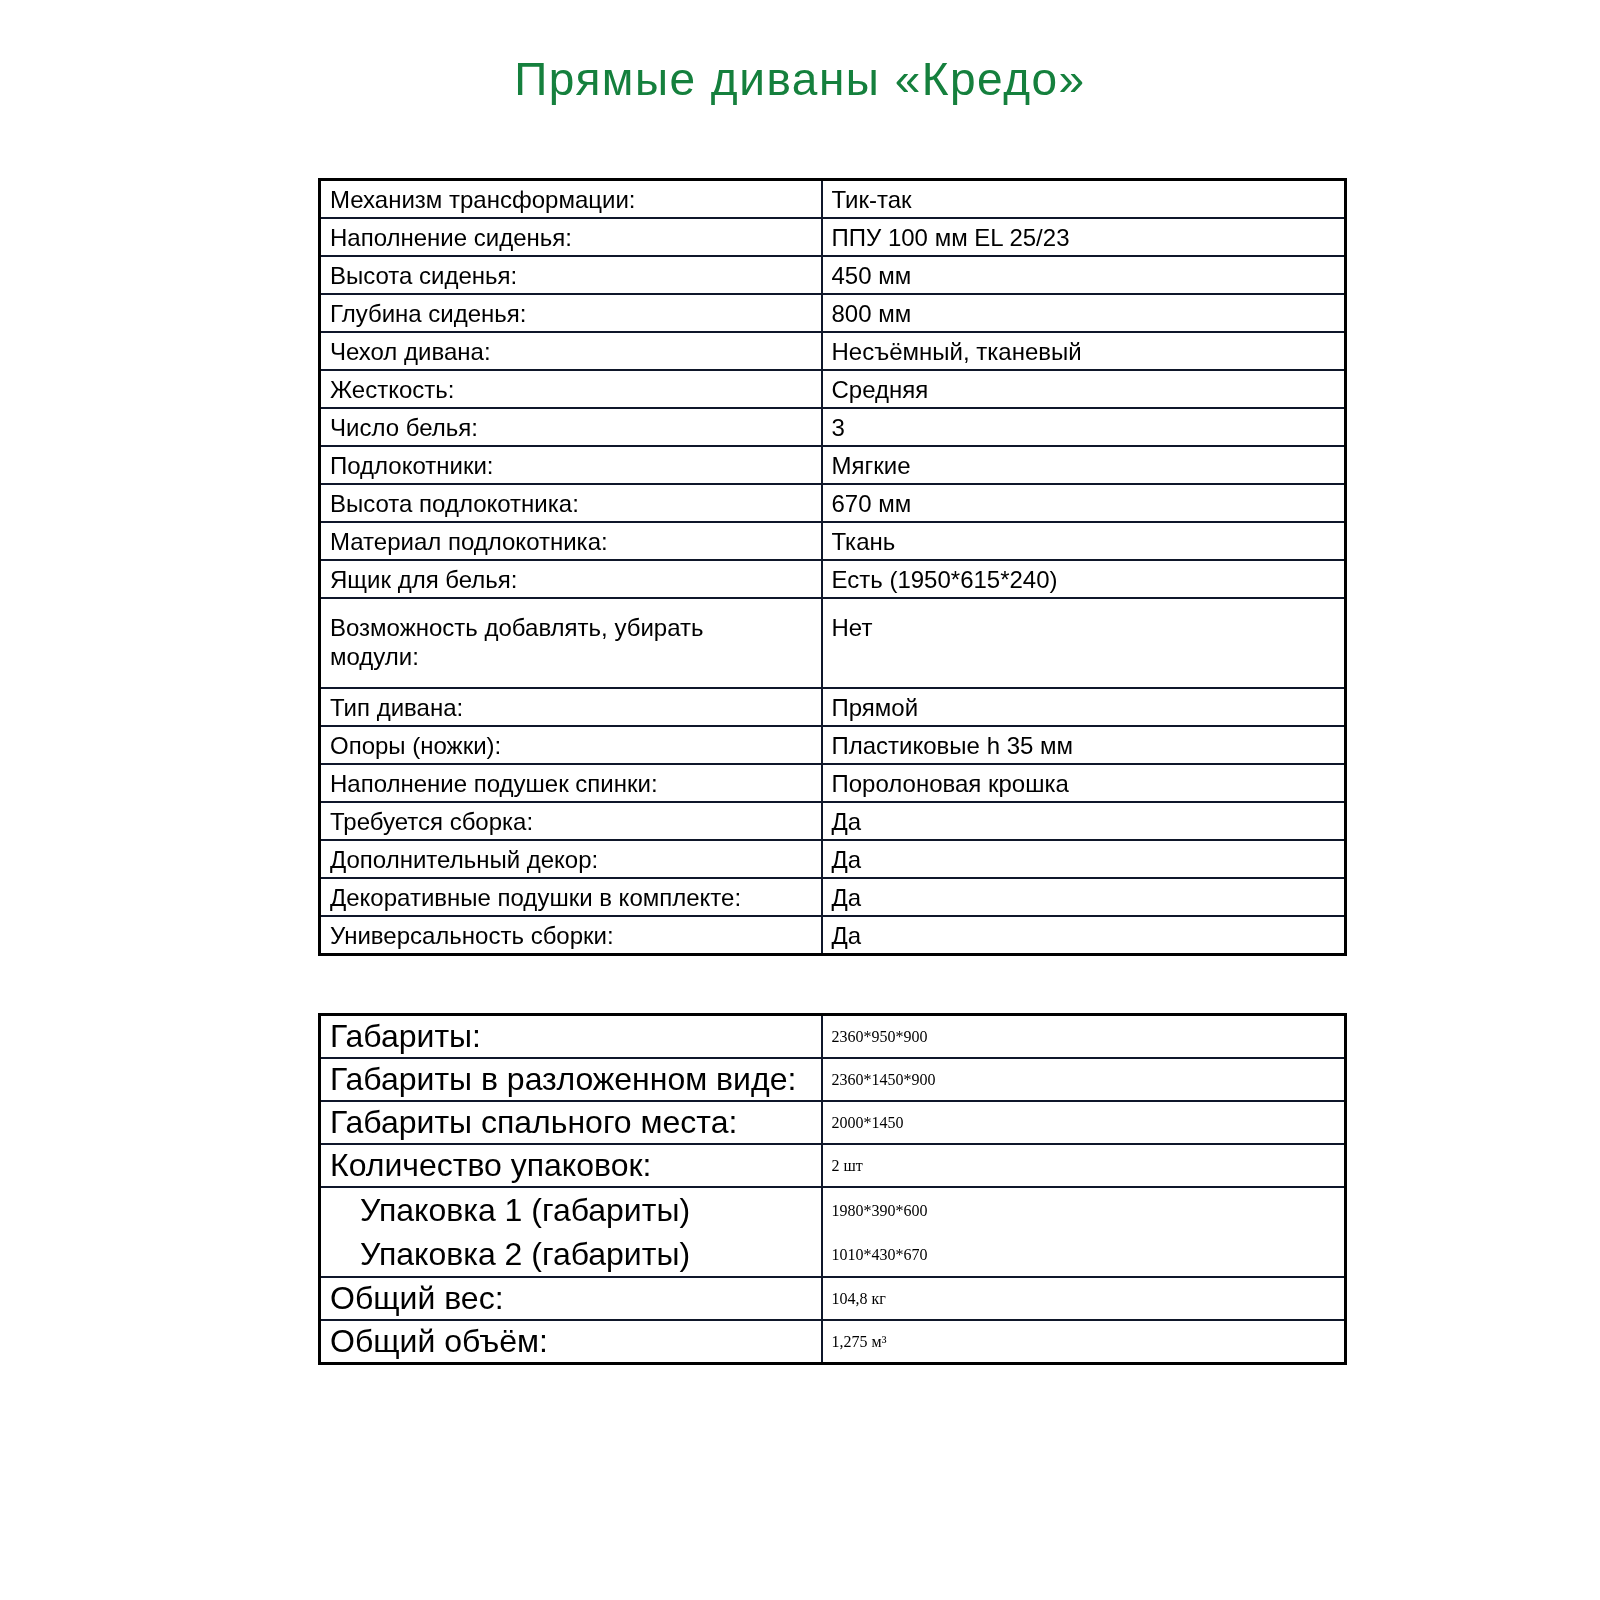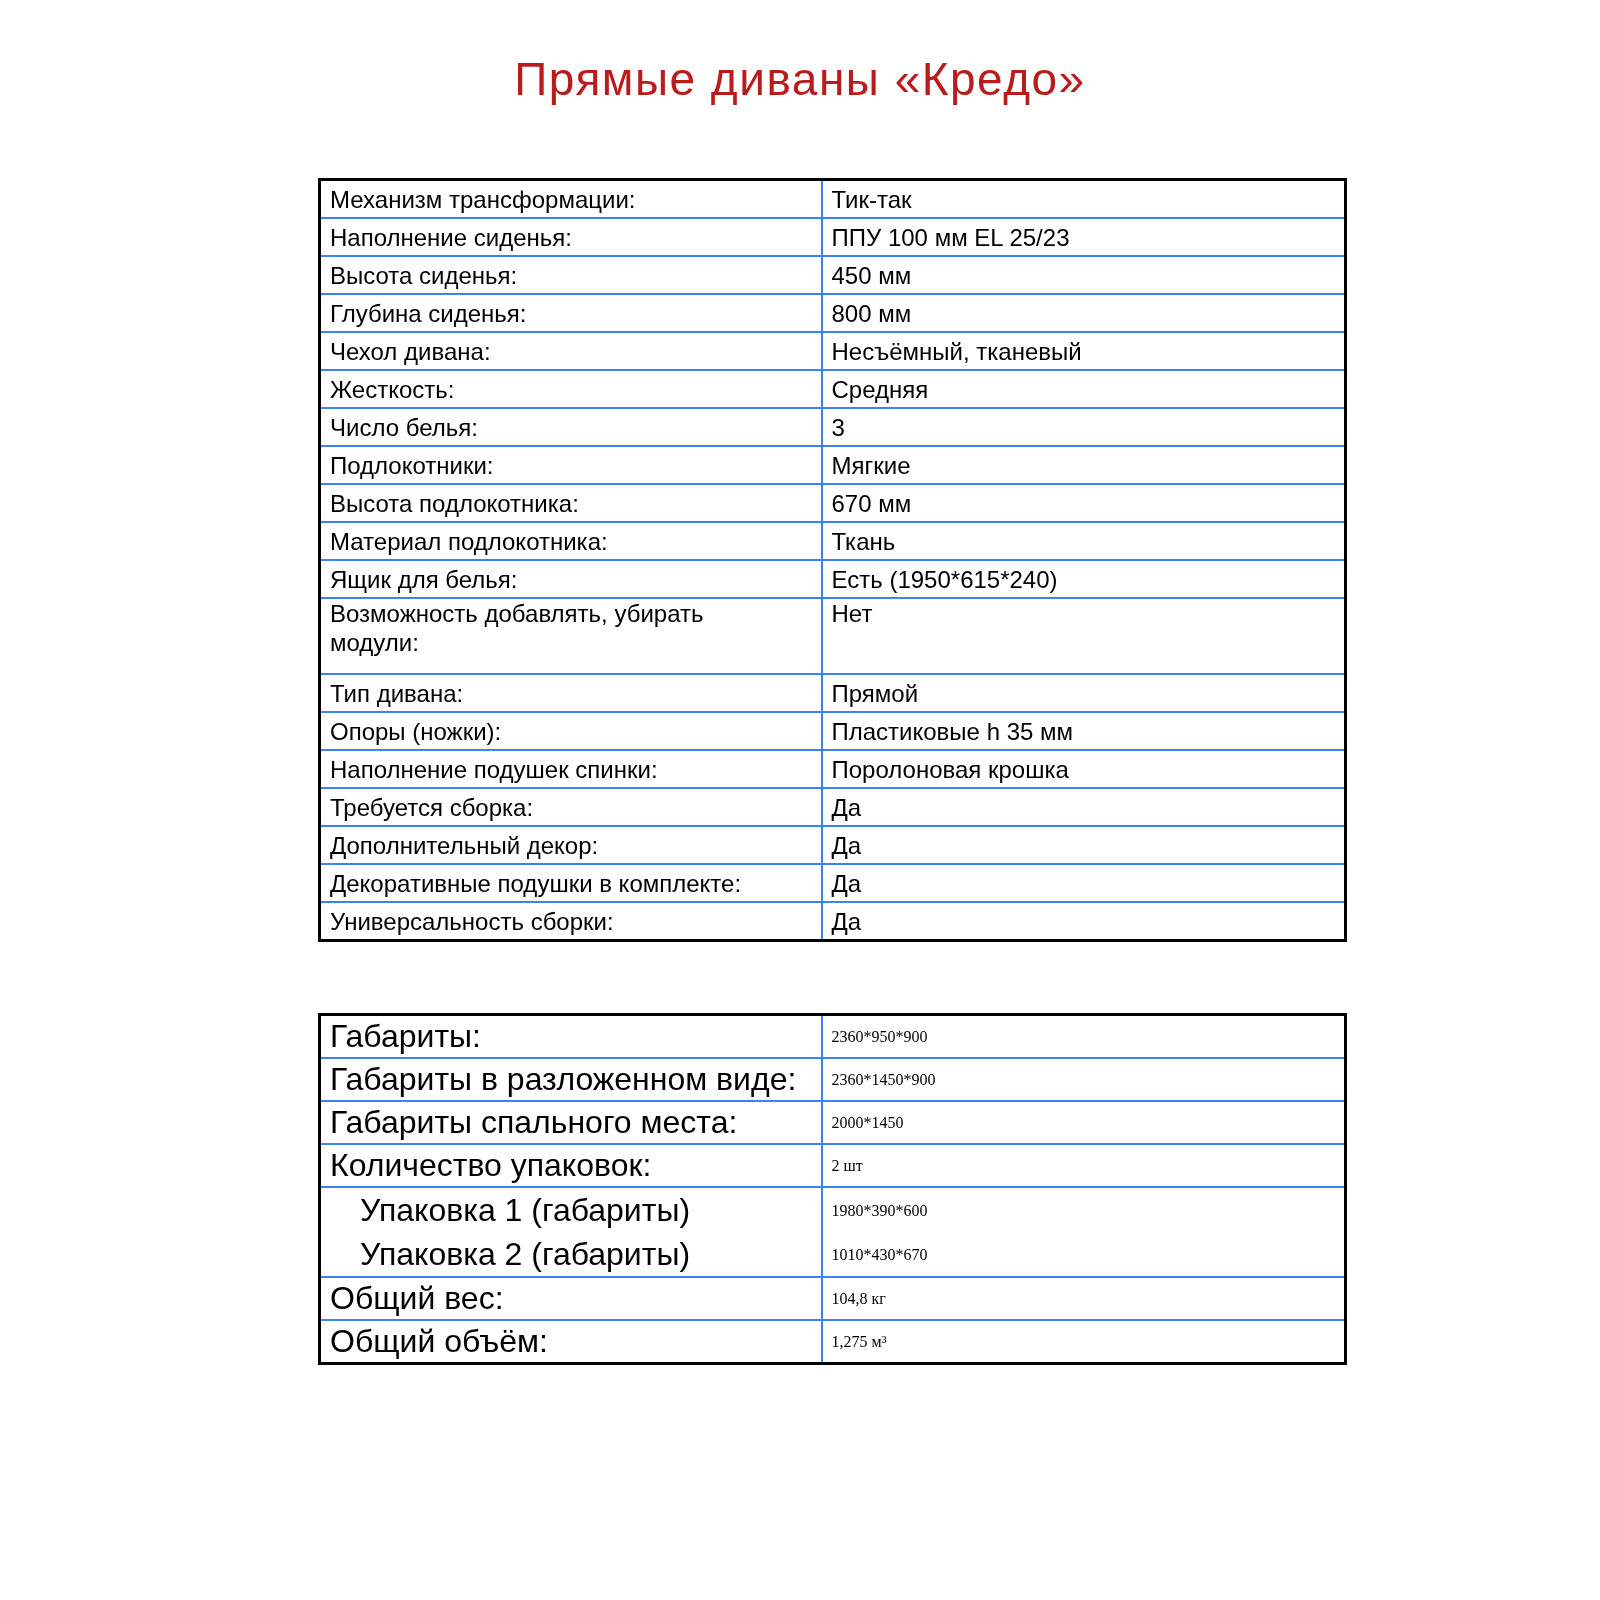--- a/index.html
+++ b/index.html
@@ -18,36 +18,36 @@
   .page-title {
     position: absolute;
     top: 52px;
     left: 0;
     width: 100%;
     margin: 0;
     text-align: center;
     font-size: 46px;
     font-weight: 400;
     letter-spacing: 1.5px;
-    color: #b91c1c;
+    color: #15803d;
   }
   table.spec-table {
     position: absolute;
     left: 318px;
     width: 1026px;
     border-collapse: collapse;
     table-layout: fixed;
     border: 3px solid #000;
   }
   .t1 { top: 178px; }
   .t2 { top: 1013px; }
   col.c1 { width: 502px; }
   col.c2 { width: 524px; }
   .spec-table td {
-    border: 2px solid #3b82f6;
+    border: 2px solid #0f172a;
     padding: 0 9px;
     vertical-align: middle;
     overflow: hidden;
   }
   .t1 td {
     height: 36px;
     font-size: 24px;
   }
   .t2 td {
     height: 41px;
@@ -55,21 +55,21 @@
   }
   .t2 td.value-cell {
     font-family: "Liberation Serif", serif;
     font-size: 16px;
   }
   .line { line-height: 29px; }
   
   .t1 tbody tr:nth-child(12) td {
     height: 74px;
     vertical-align: top;
-    padding-top: 0;
+    padding-top: 14px;
   }
   .t1 tbody tr:nth-child(12) td.label-cell .line {
     max-width: 424px;
   }
   
   .t2 tr.double td {
     height: 88px;
     vertical-align: middle;
   }
   .t2 tr.double .line {

